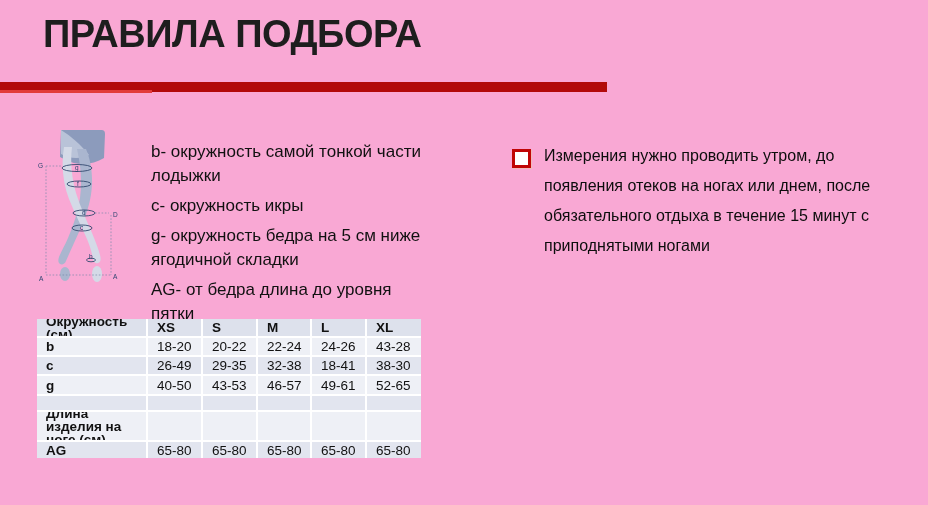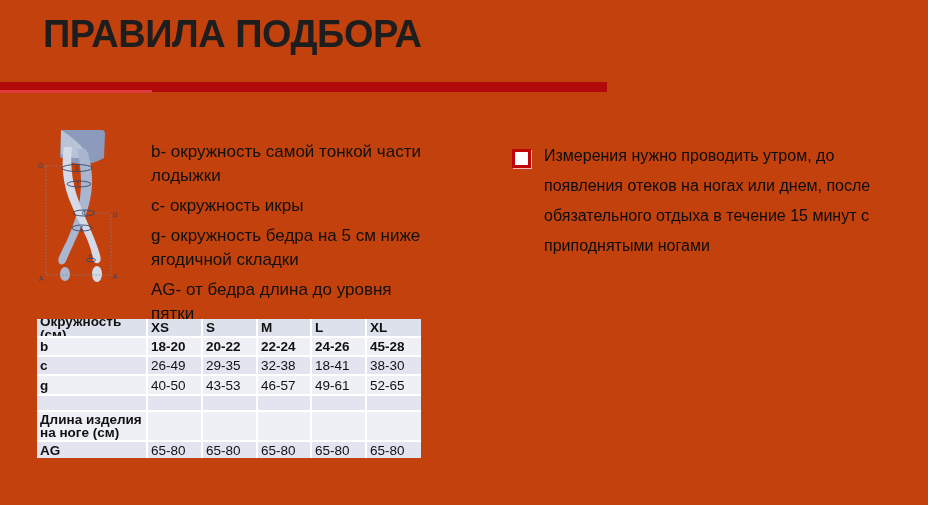--- a/index.html
+++ b/index.html
@@ -1,17 +1,17 @@
 <!DOCTYPE html>
 <html><head>
 <meta charset="utf-8">
 <style>
   html,body{margin:0;padding:0;background:#ffffff;}
   .slide{
-    position:relative;width:928px;height:505px;background:#c2410c;overflow:hidden;
+    position:relative;width:928px;height:505px;background:#f9a8d4;overflow:hidden;
     font-family:"Liberation Sans", sans-serif;color:#111;
   }
   .title{
     position:absolute;left:43px;top:13px;font-size:38px;font-weight:800;
     color:#1e1e1e;letter-spacing:-0.5px;white-space:nowrap;
   }
   .bar-dark{position:absolute;left:0;top:82px;width:607px;height:10px;background:#b20a0a;}
   .bar-light{position:absolute;left:0;top:90px;width:152px;height:3px;background:#e23b3b;}
 
   .figure{position:absolute;left:36px;top:127px;width:86px;height:158px;}
@@ -33,25 +33,25 @@
 
   .size-table{
     position:absolute;left:37px;top:319px;
     display:grid;
     grid-template-columns:109px 53px 53px 52px 53px 54px;
     grid-template-rows:17px 17px 17px 18px 14px 28px 16px;
     gap:2px;background:#ffffff;
     font-size:13.5px;
   }
   .size-table .cell{
-    display:flex;align-items:center;padding-left:3px;overflow:hidden;
+    display:flex;align-items:center;padding-left:9px;overflow:hidden;
     background:#e4e7f0;line-height:13px;
   }
   .size-table .r0{background:#dde1ec;}
-  .size-table .r1{background:#eef0f6;font-weight:bold;}
+  .size-table .r1{background:#eef0f6;}
   .size-table .r2{background:#e2e5ef;}
   .size-table .r3{background:#eef0f6;}
   .size-table .r4{background:#e2e5ef;}
   .size-table .r5{background:#eef0f6;}
   .size-table .r6{background:#e2e5ef;}
   .size-table .bold{font-weight:bold;}
 </style>
 </head>
 <body>
 
@@ -119,21 +119,21 @@
     <div class="cell r0 bold">S</div>
     <div class="cell r0 bold">M</div>
     <div class="cell r0 bold">L</div>
     <div class="cell r0 bold">XL</div>
 
     <div class="cell r1 bold">b</div>
     <div class="cell r1">18-20</div>
     <div class="cell r1">20-22</div>
     <div class="cell r1">22-24</div>
     <div class="cell r1">24-26</div>
-    <div class="cell r1">45-28</div>
+    <div class="cell r1">43-28</div>
 
     <div class="cell r2 bold">c</div>
     <div class="cell r2">26-49</div>
     <div class="cell r2">29-35</div>
     <div class="cell r2">32-38</div>
     <div class="cell r2">18-41</div>
     <div class="cell r2">38-30</div>
 
     <div class="cell r3 bold">g</div>
     <div class="cell r3">40-50</div>

